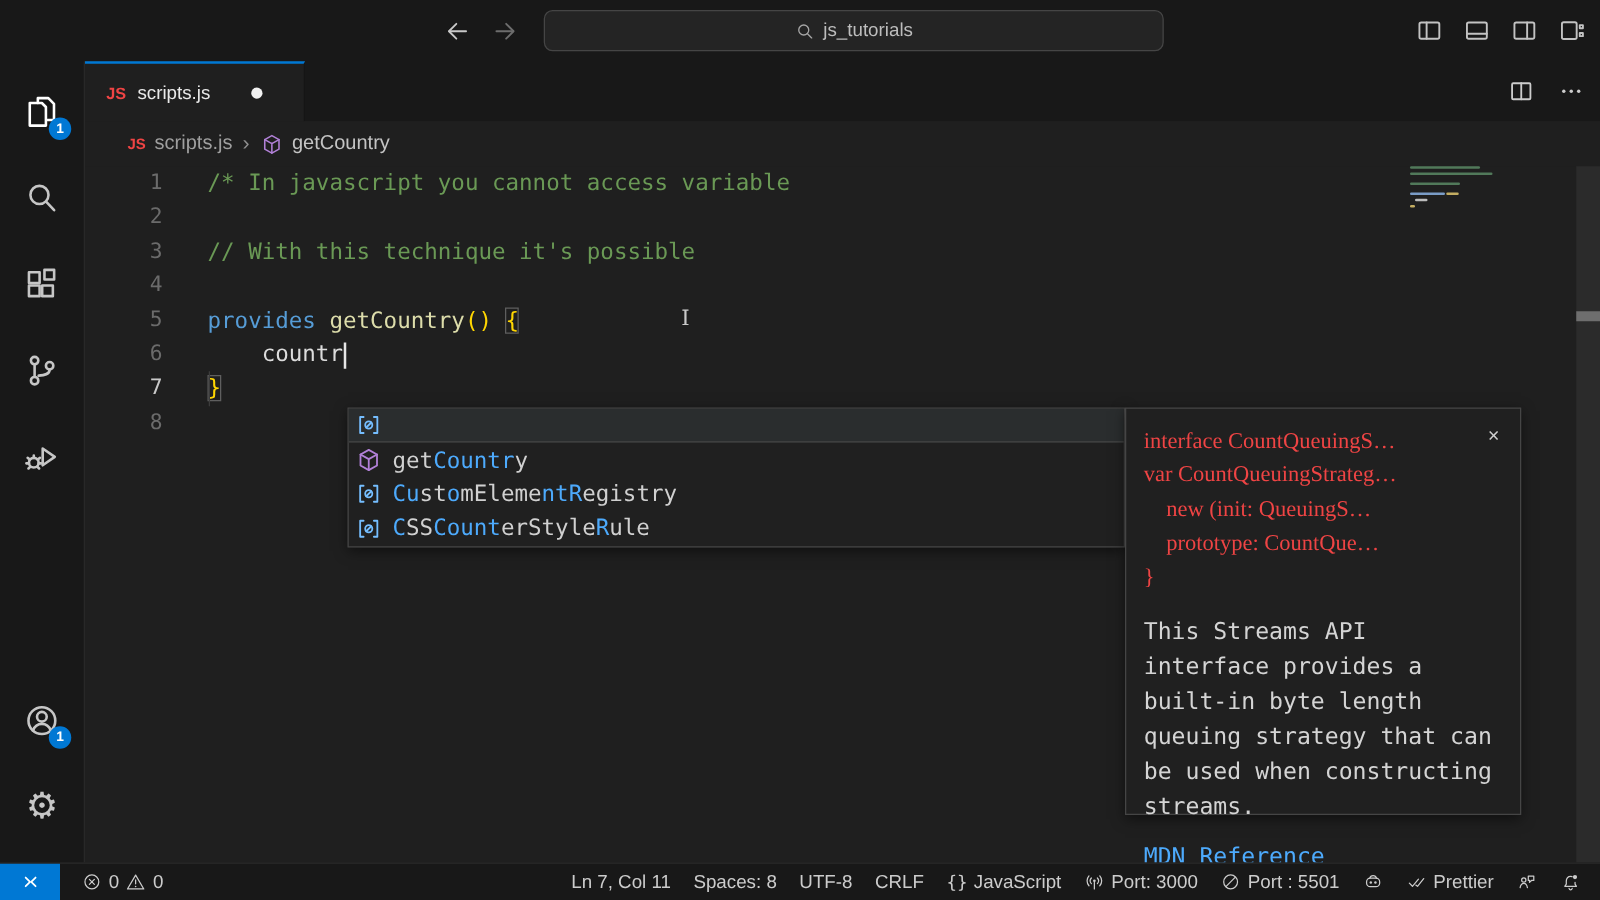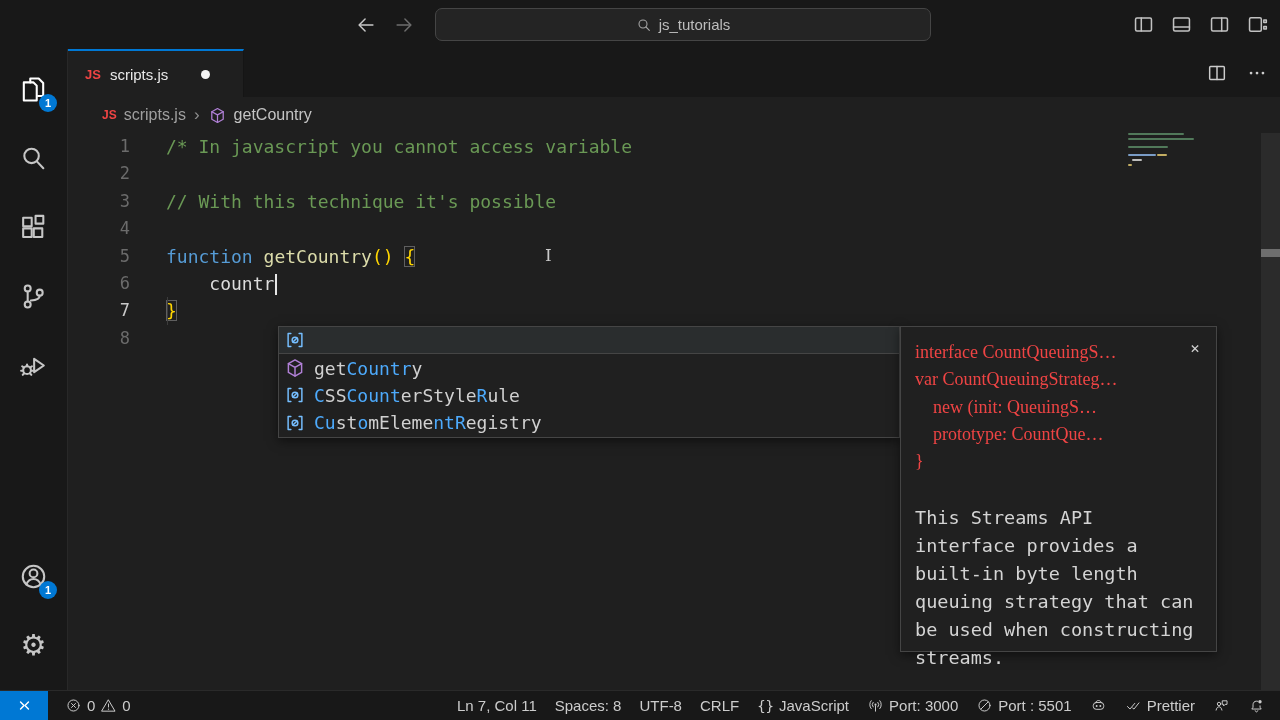--- a/index.html
+++ b/index.html
@@ -85,21 +85,21 @@
   .sg-icon{width:22px;height:22px;flex:none;}
   .sg-icon.variable{color:#75beff;}
   .sg-icon.method{color:#b180d7;}
 
   
   .docs{position:absolute;left:832px;top:193px;width:317px;height:326px;background:#202020;border:1px solid #454545;box-sizing:border-box;
         padding:12px 14px;box-shadow:0 3px 10px rgba(0,0,0,.5);}
   .docs-close{position:absolute;top:12px;right:12px;width:18px;height:18px;color:#cfcfcf;cursor:pointer;font-size:15px;
               display:flex;align-items:center;justify-content:center;}
   .docs-code{font-family:Liberation Serif, serif;font-size:18px;line-height:27.3px;color:#ef4444;white-space:pre;}
-  .docs-desc{margin-top:29px;font-size:18.5px;line-height:28px;color:#d4d4d4;width:280px;}
+  .docs-desc{margin-top:17px;font-size:18.5px;line-height:28px;color:#d4d4d4;width:280px;}
   .docs-link{margin-top:15px;font-size:18.5px;color:#4daafc;cursor:pointer;display:inline-block;}
 
   
   .statusbar{position:absolute;left:0;top:690px;width:1280px;height:30px;background:#181818;border-top:1px solid #2a2a2a;
              box-sizing:border-box;display:flex;align-items:center;font-size:15px;color:#cccccc;}
   .sb-remote{width:48px;height:100%;background:#0078d4;color:#fff;display:flex;align-items:center;justify-content:center;cursor:pointer;flex:none;}
   .sb-remote svg{width:19px;height:19px;stroke-width:1.8;}
   .sb-item{height:100%;display:flex;align-items:center;gap:5px;padding:0 9px;cursor:pointer;white-space:nowrap;}
   .sb-item .icn{width:17px;height:17px;}
   .sb-item .icn svg{width:17px;height:17px;stroke-width:1.4;}
@@ -277,21 +277,21 @@
         <div class="ln">5</div>
         <div class="ln">6</div>
         <div class="ln active">7</div>
         <div class="ln">8</div>
       </div>
     <div class="codearea" id="codeArea">
         <div class="codeline"><span class="tok-comment">/* In javascript you cannot access variable</span></div>
         <div class="codeline"></div>
         <div class="codeline"><span class="tok-comment">// With this technique it's possible</span></div>
         <div class="codeline"></div>
-        <div class="codeline"><span class="tok-keyword">function</span><span class="tok-plain"> </span><span class="tok-func">getCountry</span><span class="tok-bracket">()</span><span class="tok-plain"> </span><span class="tok-bracket tok-match">{</span></div>
+        <div class="codeline"><span class="tok-keyword">provides</span><span class="tok-plain"> </span><span class="tok-func">getCountry</span><span class="tok-bracket">()</span><span class="tok-plain"> </span><span class="tok-bracket tok-match">{</span></div>
         <div class="codeline"><span class="tok-plain">    countr</span><span class="cursor"></span></div>
         <div class="codeline"><span class="tok-bracket tok-match">}</span></div>
       </div>
     <div class="indent-guide"></div>
     <div class="mousebeam">I</div>
     <div class="minimap" id="minimap">
         <div class="mm-line" style="top: 0px; left: 0px; width: 56px; background: rgb(81, 121, 90);"></div>
         <div class="mm-line" style="top: 5px; left: 0px; width: 66px; background: rgb(81, 121, 90);"></div>
         <div class="mm-line" style="top: 13px; left: 0px; width: 40px; background: rgb(81, 121, 90);"></div>
         <div class="mm-line" style="top: 21px; left: 0px; width: 28px; background: rgb(122, 156, 198);"></div>
@@ -312,27 +312,27 @@
             </svg></span></div>
         <div class="sg-row"><span class="sg-icon icn method"><svg viewBox="0 0 24 24" width="100%" height="100%">
               <path d="M12 3.2l7.2 4v9.6l-7.2 4-7.2-4V7.2z"></path>
               <path d="M12 11.2l7.2-4M12 11.2L4.8 7.2M12 11.2v9.6"></path>
             </svg></span><span><span>get</span><span class="sg-hl">Countr</span><span>y</span></span></div>
         <div class="sg-row"><span class="sg-icon icn variable"><svg viewBox="0 0 24 24" width="100%" height="100%">
               <path d="M7.5 5h-3v14h3"></path>
               <path d="M16.5 5h3v14h-3"></path>
               <circle cx="12" cy="12" r="3.1"></circle>
               <path d="M9.8 14.2l4.4-4.4"></path>
-            </svg></span><span><span class="sg-hl">C</span><span>SS</span><span class="sg-hl">Count</span><span>erStyle</span><span class="sg-hl">R</span><span>ule</span></span></div>
+            </svg></span><span><span class="sg-hl">Cu</span><span>st</span><span class="sg-hl">o</span><span>mEleme</span><span class="sg-hl">ntR</span><span>egistry</span></span></div>
         <div class="sg-row"><span class="sg-icon icn variable"><svg viewBox="0 0 24 24" width="100%" height="100%">
               <path d="M7.5 5h-3v14h3"></path>
               <path d="M16.5 5h3v14h-3"></path>
               <circle cx="12" cy="12" r="3.1"></circle>
               <path d="M9.8 14.2l4.4-4.4"></path>
-            </svg></span><span><span class="sg-hl">Cu</span><span>st</span><span class="sg-hl">o</span><span>mEleme</span><span class="sg-hl">ntR</span><span>egistry</span></span></div>
+            </svg></span><span><span class="sg-hl">C</span><span>SS</span><span class="sg-hl">Count</span><span>erStyle</span><span class="sg-hl">R</span><span>ule</span></span></div>
       </div>
 
     <div class="docs">
       <div class="docs-close">✕</div>
       <div class="docs-code" id="docsCode">interface CountQueuingS…
 var CountQueuingStrateg…
     new (init: QueuingS…
     prototype: CountQue…
 }</div>
       <div class="docs-desc">This Streams API interface provides a built-in byte length queuing strategy that can be used when constructing streams.</div>

